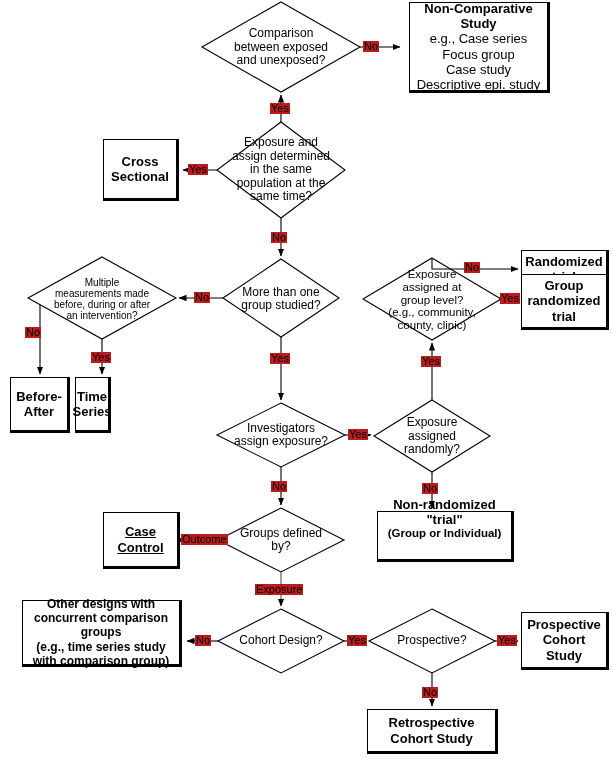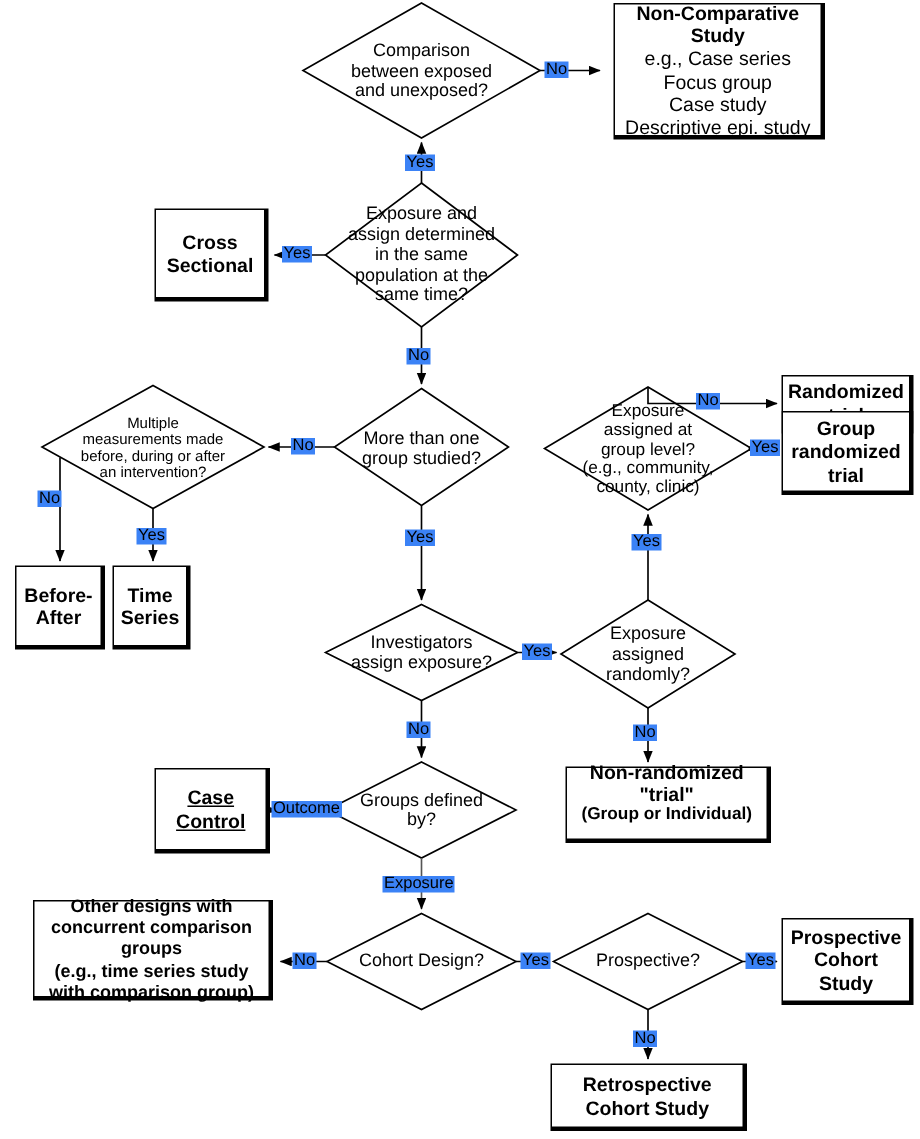--- a/index.html
+++ b/index.html
@@ -34,21 +34,21 @@
   
   .box {
     border: 1px solid #000;
     border-right-width: 3px;
     border-bottom-width: 3px;
     background: #fff;
     font-weight: bold;
     font-size: 13px;
     line-height: 1.18;
     flex-direction: column;
-    padding: 8px 3px;
+    padding: 18px 3px;
   }
   .box .sub {
     font-weight: normal;
   }
   .box .small {
     font-size: 11.5px;
     font-weight: bold;
   }
   
   .diamond-label {
@@ -60,21 +60,21 @@
     font-size: 12px;
     line-height: 1.12;
     color: #000;
     pointer-events: none;
   }
   .edge-label {
     position: absolute;
     font-size: 11px;
     line-height: 1;
     color: #000;
-    background: #3b82f6;
+    background: #b91c1c;
     padding: 0 1px;
     white-space: nowrap;
   }
 </style>
 </head>
 <body>
 
 <div id="canvas">
 
   <svg class="edges" viewBox="0 0 613 759" xmlns="http://www.w3.org/2000/svg">
@@ -258,21 +258,21 @@
   <div class="node box" style="left:103px; top:139px; width:76px; height:62px;">
     <span>Cross</span>
     <span>Sectional</span>
   </div>
 
   <div class="node box" style="left:10px; top:377px; width:60px; height:56px;">
     <span>Before-</span>
     <span>After</span>
   </div>
 
-  <div class="node box" style="left:75px; top:377px; width:52px; height:56px;">
+  <div class="node box" style="left:75px; top:377px; width:36px; height:56px;">
     <span>Time</span>
     <span>Series</span>
   </div>
 
   <div class="node box" style="left:521px; top:250px; width:88px; height:39px;">
     <span>Randomized</span>
     <span>trial</span>
   </div>
 
   <div class="node box" style="left:521px; top:274px; width:88px; height:56px;">

